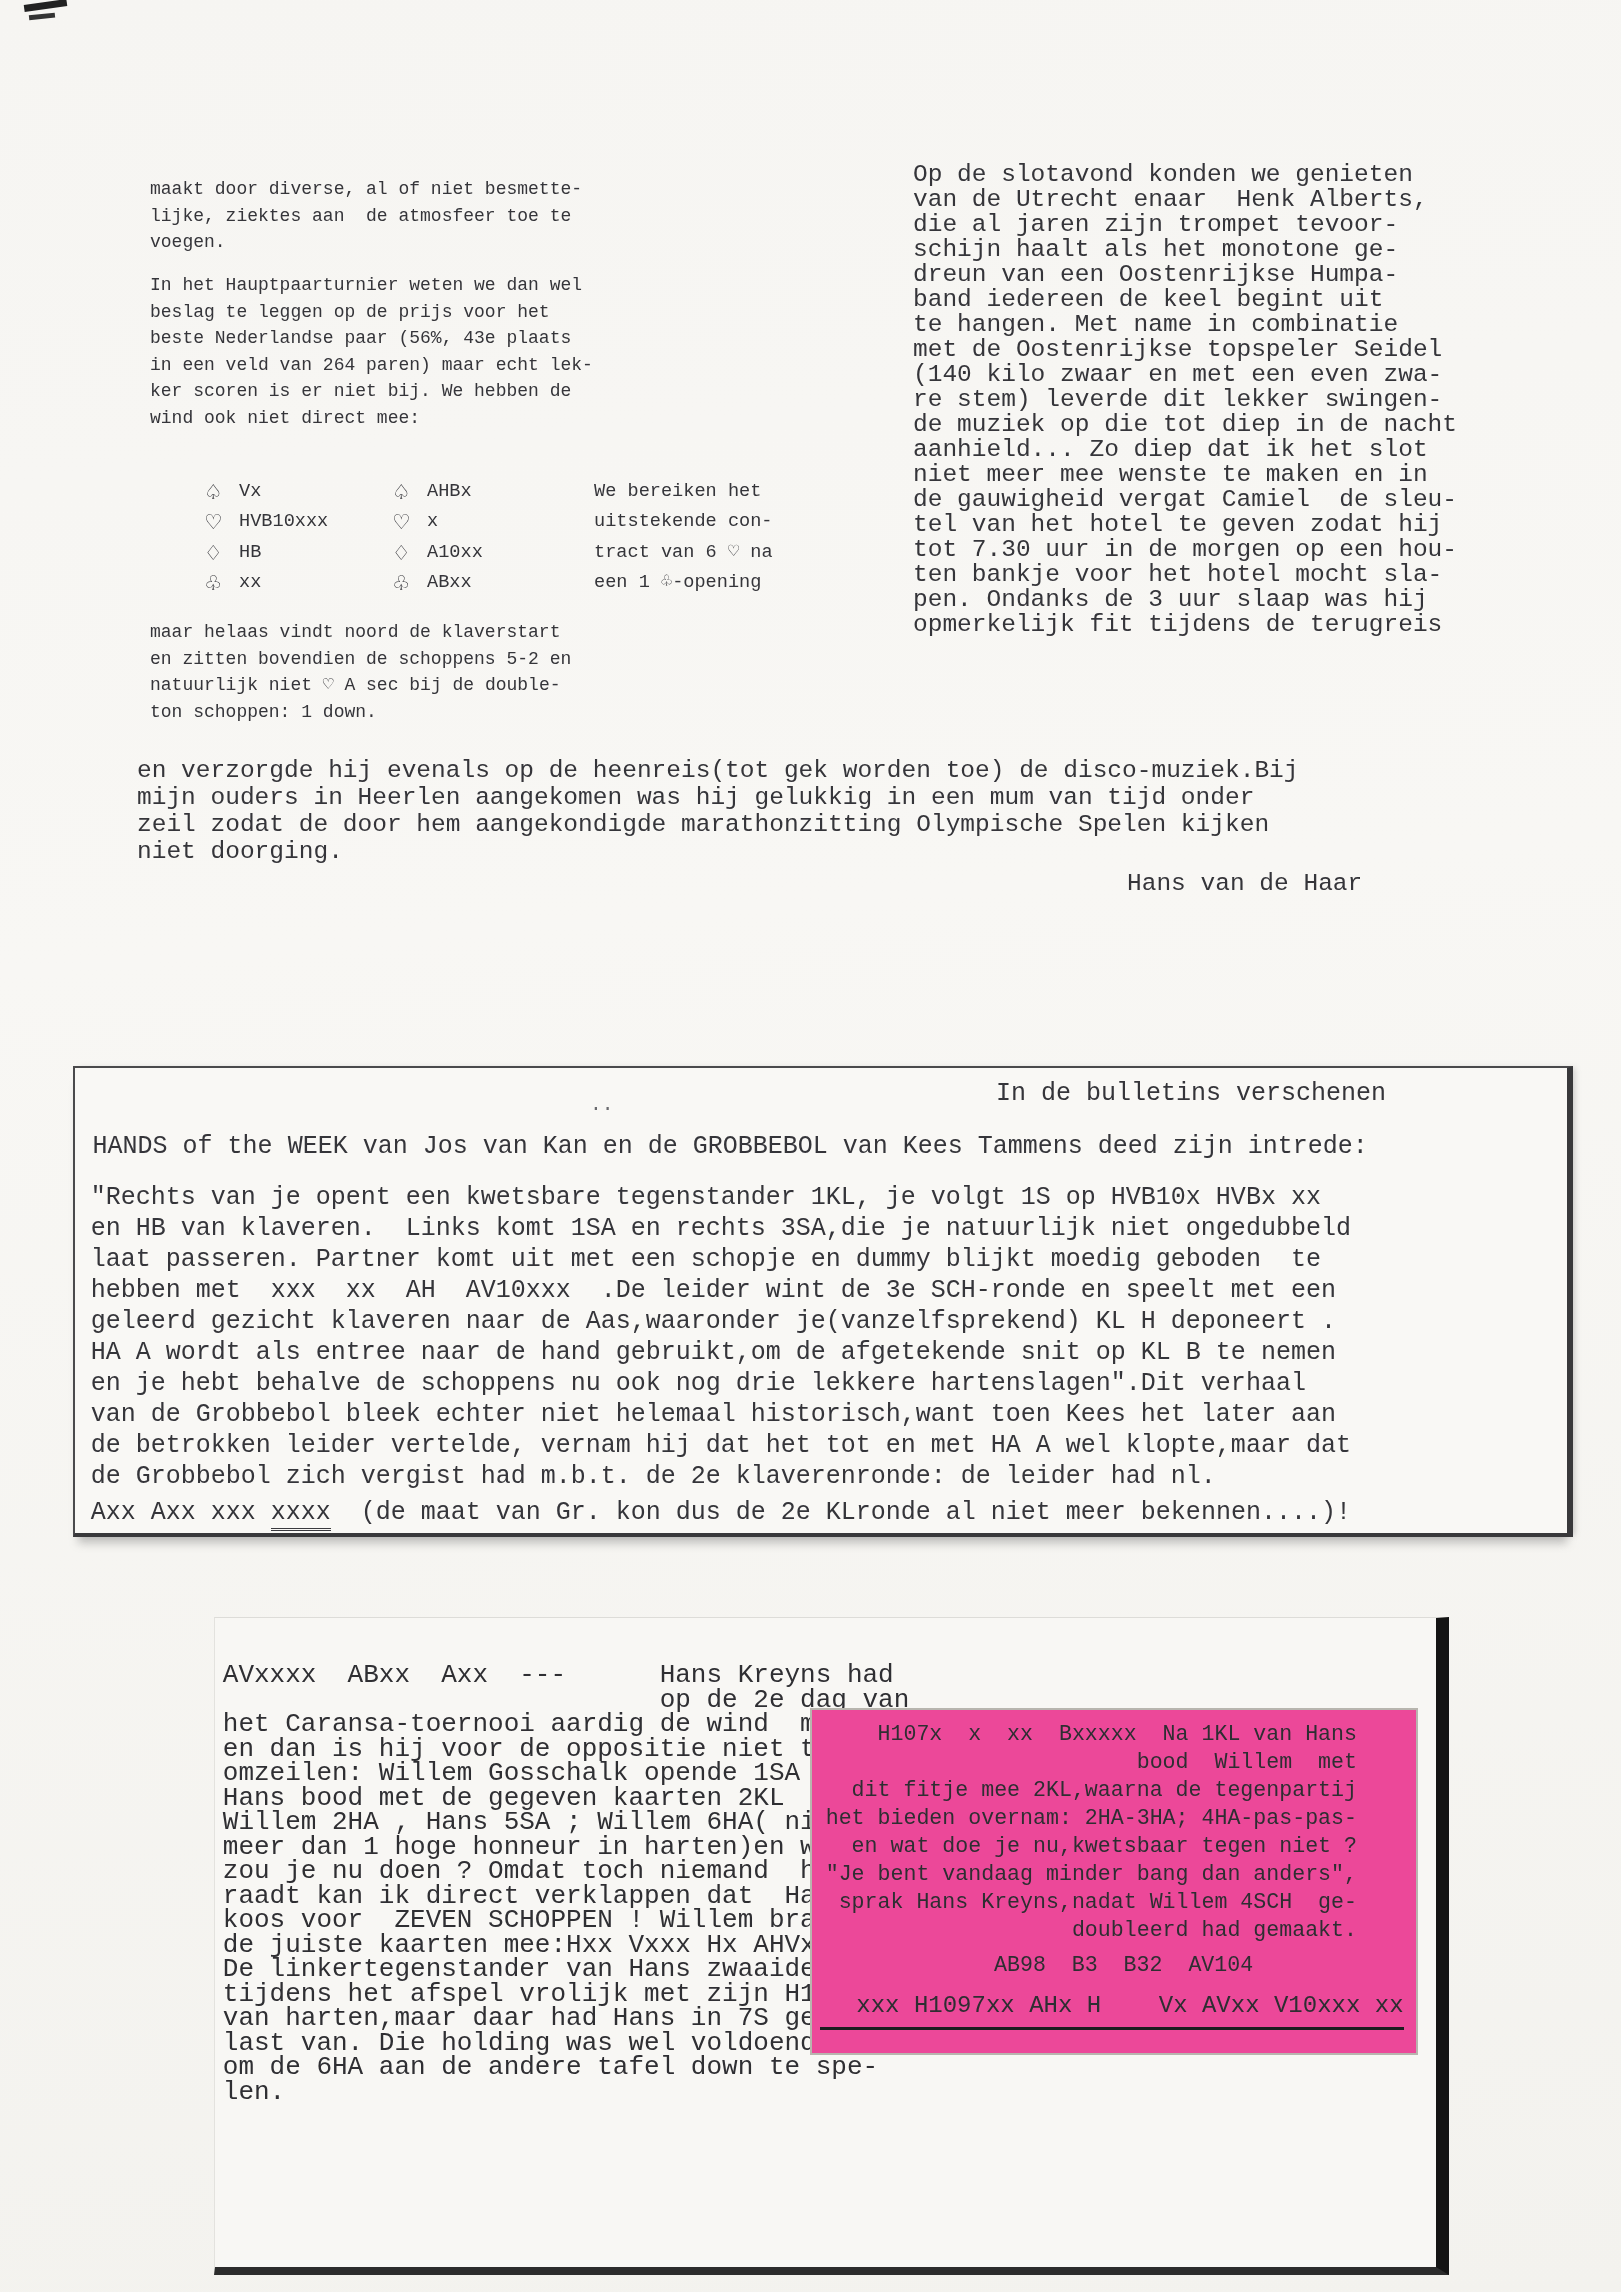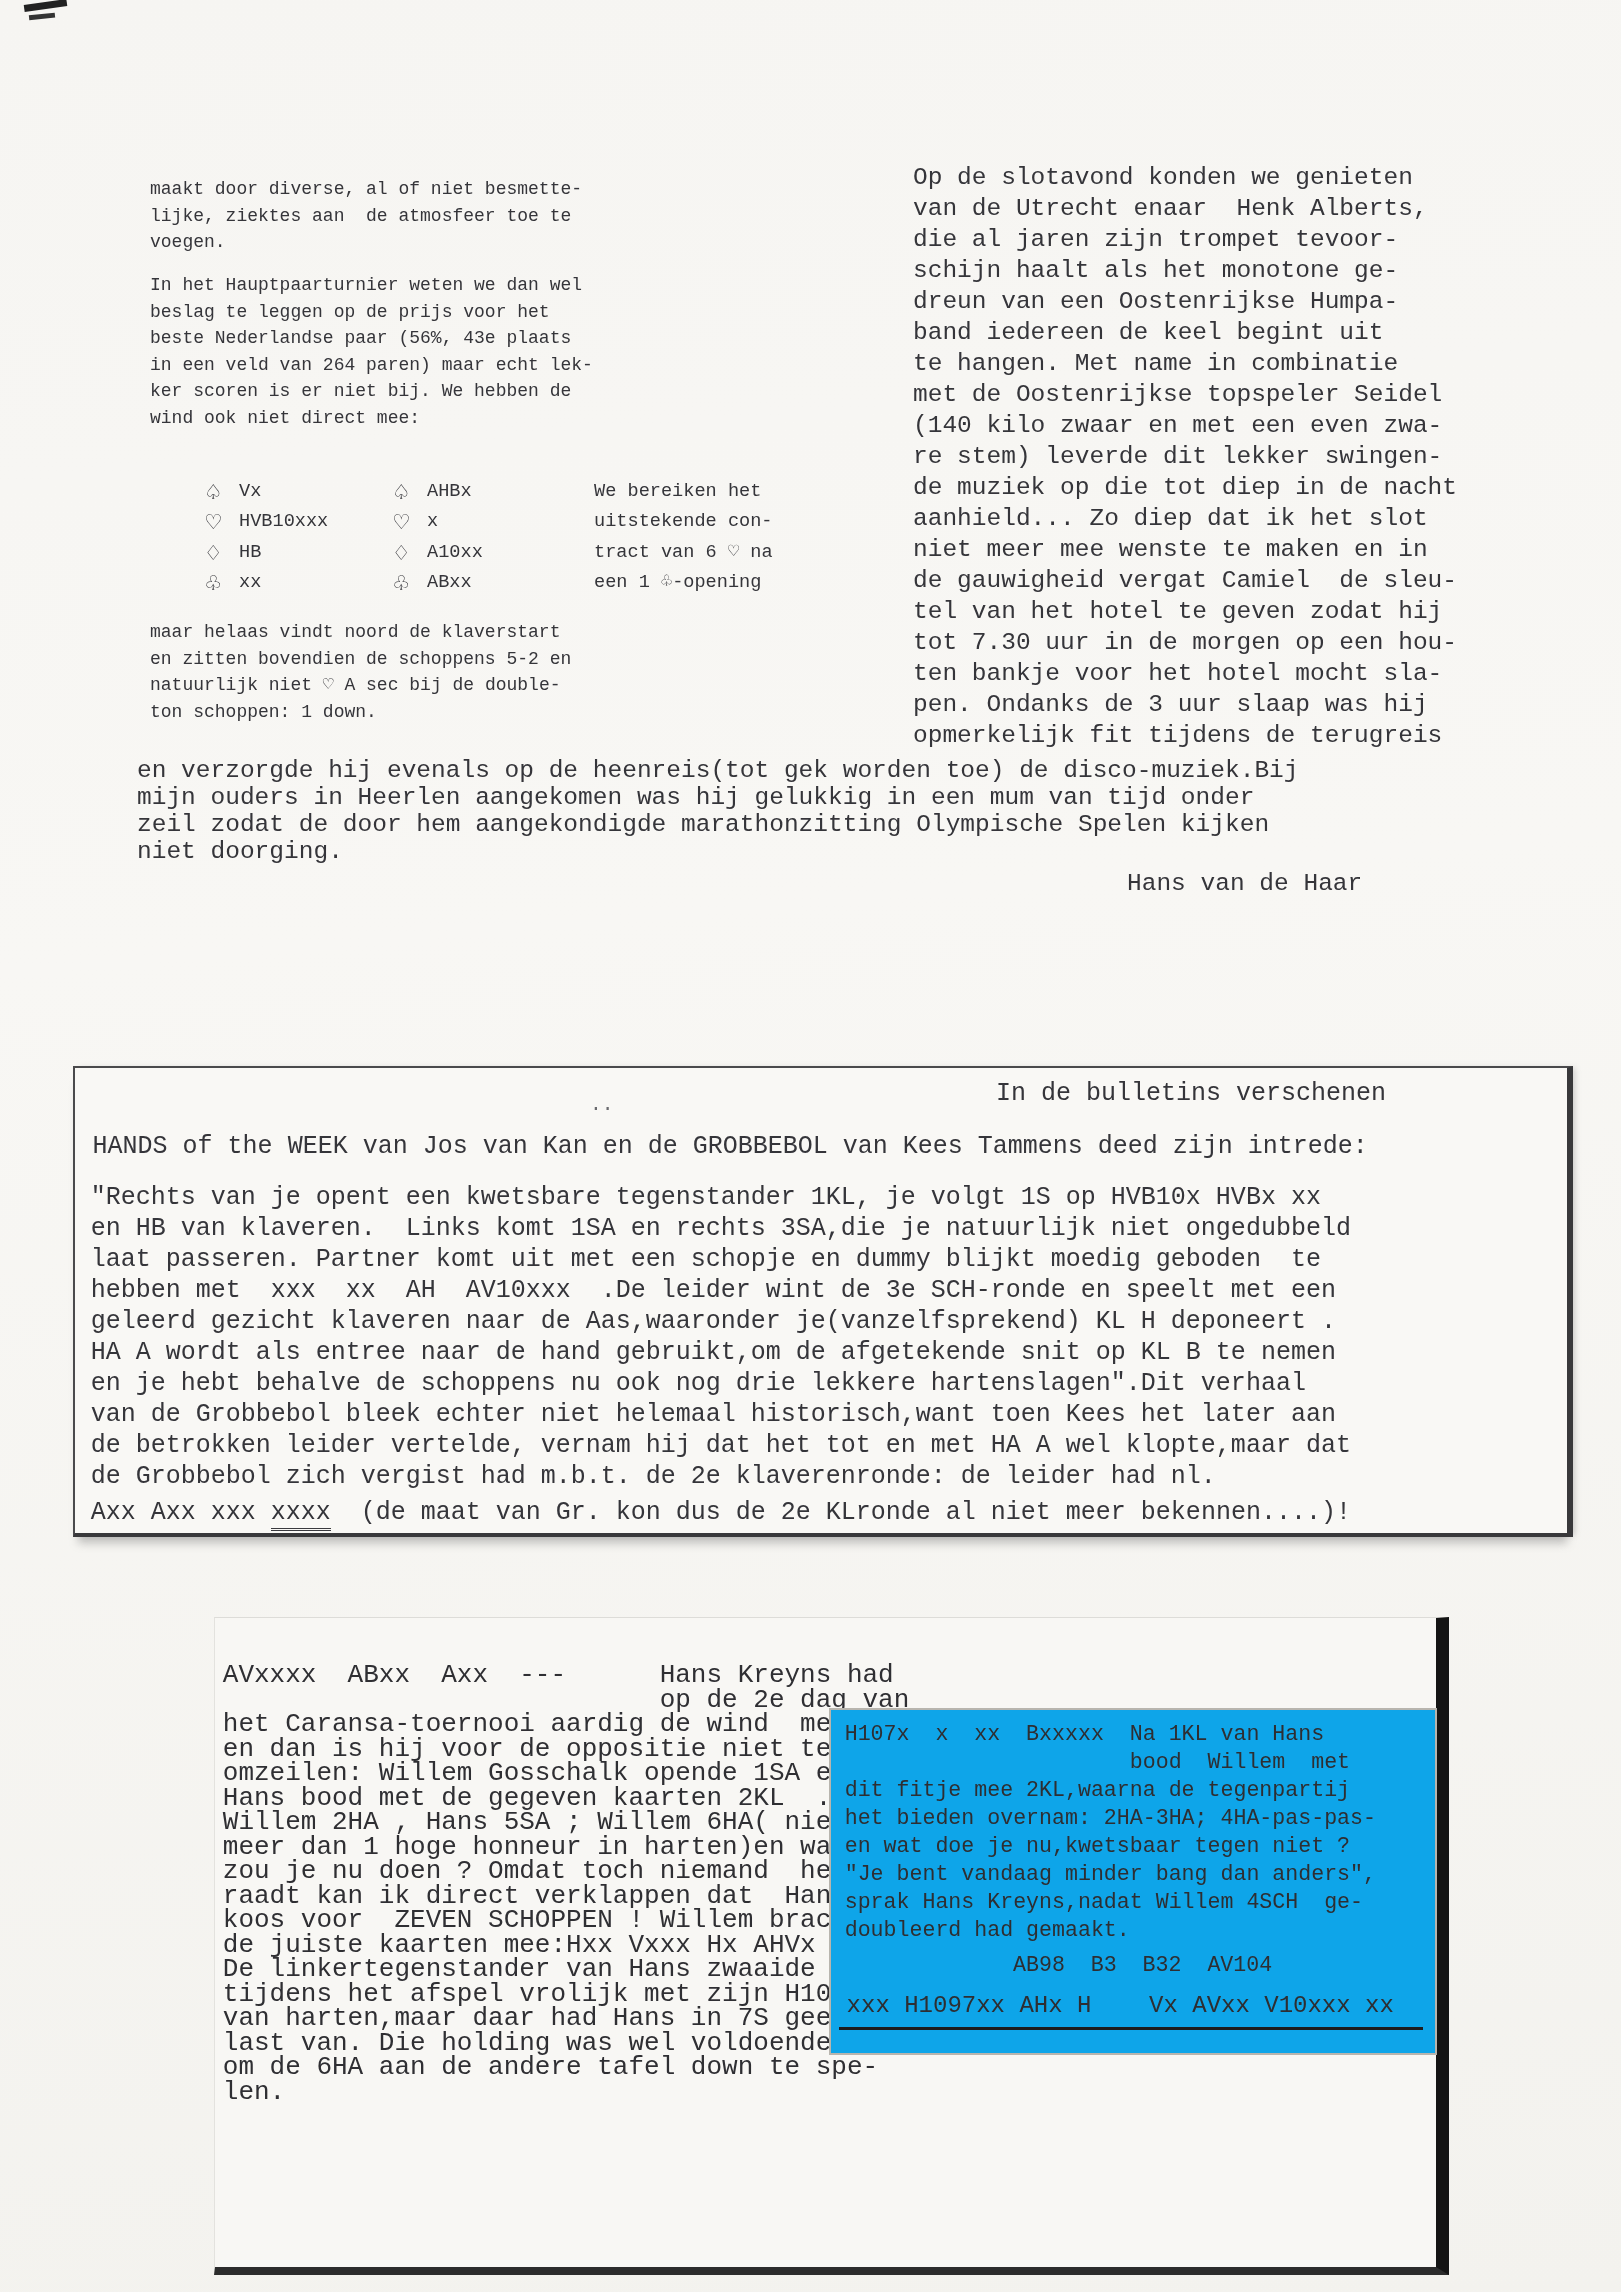--- a/index.html
+++ b/index.html
@@ -9,21 +9,21 @@
     background:linear-gradient(175deg,#f6f5f2 0%,#f8f7f4 40%,#f3f2ee 100%);
     overflow:hidden;
     font-family:"Liberation Mono","DejaVu Sans Mono","DejaVu Sans",monospace;
     color:#35353a;
   }
   .pre{white-space:pre;}
   .abs{position:absolute;}
   
   .mono-s{font-size:18px;line-height:26.5px;margin-left:13px;}
   
-  .mono-l{font-size:24.5px;line-height:31px;}
+  .mono-l{font-size:24.5px;line-height:25px;}
   .mono-close{font-size:24.5px;line-height:27px;}
   
   .hand-table{left:204px;top:479px;display:grid;grid-template-columns:35px 153px 35px 167px auto;row-gap:3.9px;font-size:18.6px;line-height:26.5px;}
   .hand-table .suit{font-family:"DejaVu Sans",sans-serif;font-size:20.6px;}
   
   .bulletin-box{
     left:73px;top:1066px;width:1492px;height:465px;
     border:2.9px solid #4a4a4c;border-right:6.9px solid #39393b;border-bottom:4.9px solid #39393b;
     background:#f9f8f5;
     box-shadow:0 11.8px 8.8px -4.9px rgba(110,110,110,.4), 3.9px 0 5.9px -2px rgba(120,120,120,.3);
@@ -38,22 +38,22 @@
   
   .caransa{
     left:214px;top:1617px;width:1221px;height:649px;
     border-right:13.7px solid #141414;
     border-bottom:8.8px solid #2c2c2c;
     border-top:1px solid #dddcd8;border-left:1px solid #e3e2de;
     background:#f8f7f4;
   }
   .c-left{position:absolute;left:7.8px;top:45px;font-size:26px;line-height:24.5px;color:#2f2f33;}
   .c-right-box{
-    position:absolute;left:614px;top:90px;width:604px;height:343px;
-    border:2px solid #b8b5ae;background:#0ea5e9;
+    position:absolute;left:595px;top:90px;width:604px;height:343px;
+    border:2px solid #b8b5ae;background:#ec4899;text-align:right;
   }
   .c-right{position:absolute;left:13.7px;top:9.8px;font-size:21.6px;line-height:28px;color:#2e2e32;}
   .c-right-hand{position:absolute;left:182px;top:243px;font-size:21.6px;color:#2e2e32;}
   .c-right-bottom{
     position:absolute;left:7.8px;top:280px;width:576px;
     font-size:24px;color:#2e2e32;
     padding:2px 0 7.8px 7.8px;
     border-bottom:3.9px solid #1d1d1f;
   }
   

